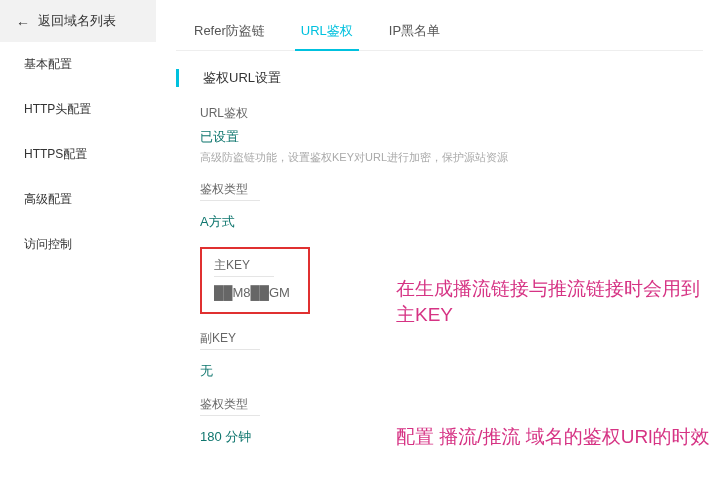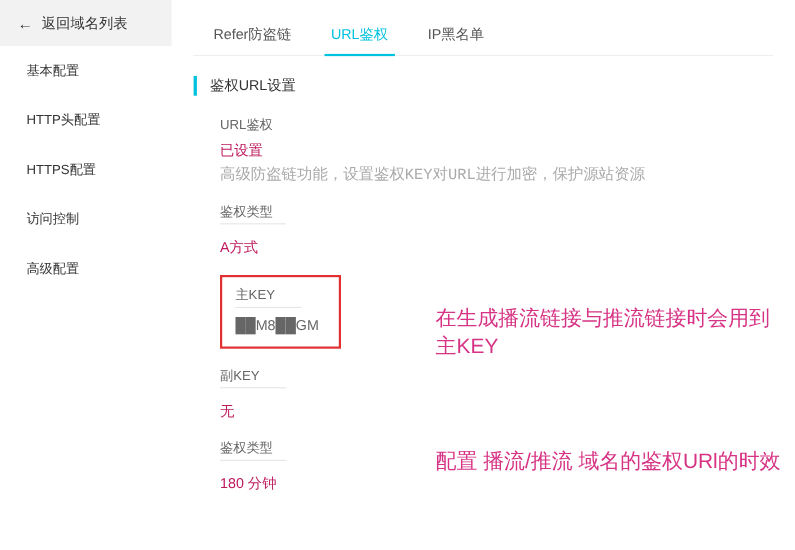--- a/index.html
+++ b/index.html
@@ -8,45 +8,45 @@
     .sidebar { width: 156px; background: #fff; }
     .back-btn { display: flex; align-items: center; padding: 12px 16px; background: #f2f2f2; cursor: pointer; font-size: 13px; color: #333; }
     .back-btn .arrow { margin-right: 8px; font-size: 14px; }
     .nav-item { padding: 14px 24px; font-size: 12px; color: #333; cursor: pointer; }
     .main { flex: 1; padding: 12px 20px; position: relative; }
     .domain-box { border: 2px solid #e03030; padding: 4px 12px; display: inline-block; font-size: 15px; color: #333; margin-bottom: 10px; }
     .tabs { display: flex; border-bottom: 1px solid #eee; margin-bottom: 18px; text-align: right; }
     .tab { padding: 10px 18px; font-size: 13px; color: #555; cursor: pointer; position: relative; }
     .tab.active { color: #00c1de; }
     .tab.active::after { content: ""; position: absolute; left: 12px; right: 12px; bottom: -1px; height: 2px; background: #00c1de; }
-    .section-title { border-left: 3px solid #00c1de; padding-left: 12px; font-size: 13px; color: #333; margin-bottom: 18px; }
+    .section-title { border-left: 3px solid #00c1de; padding-left: 24px; font-size: 13px; color: #333; margin-bottom: 18px; }
     .field { margin-bottom: 16px; padding-left: 24px; }
     .field-label { font-size: 12px; color: #666; margin-bottom: 6px; }
-    .field-value { font-size: 13px; color: #be185d; margin-bottom: 4px; }
-    .field-desc { font-size: 14px; color: #aaa; font-family: Liberation Mono, monospace; }
+    .field-value { font-size: 13px; color: #0f766e; margin-bottom: 4px; }
+    .field-desc { font-size: 11px; color: #aaa; }
     .underline { border-bottom: 1px solid #e5e5e5; display: inline-block; min-width: 60px; padding-bottom: 2px; }
     .key-box { border: 2px solid #e03030; padding: 8px 12px; margin-left: 24px; margin-bottom: 16px; display: inline-block; min-width: 110px; }
     .key-box .field-label { margin-bottom: 8px; }
     .key-box .field-value { color: #666; }
     .annotation { position: absolute; color: #d63384; font-size: 19px; }
   </style>
 </head>
 <body>
 
 <div class="container">
   <div class="sidebar">
     <div class="back-btn">
       <span class="arrow">←</span>
       <span>返回域名列表</span>
     </div>
     <div class="nav-item">基本配置</div>
     <div class="nav-item">HTTP头配置</div>
     <div class="nav-item">HTTPS配置</div>
+    <div class="nav-item">高级配置</div>
     <div class="nav-item">访问控制</div>
-    <div class="nav-item">高级配置</div>
   </div>
 
   <div class="main">
 
     <div class="tabs">
       <div class="tab">Refer防盗链</div>
       <div class="tab active">URL鉴权</div>
       <div class="tab">IP黑名单</div>
     </div>
 
@@ -71,20 +71,20 @@
 
     <div class="field">
       <div class="field-label underline">副KEY</div>
       <div class="field-value" style="margin-top:6px;">无</div>
     </div>
 
     <div class="field">
       <div class="field-label underline">鉴权类型</div>
       <div class="field-value" style="margin-top:6px;">180 分钟</div>
     </div>
-    <div class="annotation" style="top:406px; left:240px;">配置  播流/推流  域名的鉴权URl的时效</div>
+    <div class="annotation" style="top:424px; left:240px;">配置  播流/推流  域名的鉴权URl的时效</div>
 
     
 
     
     
   </div>
 </div>
 
 </body></html>

